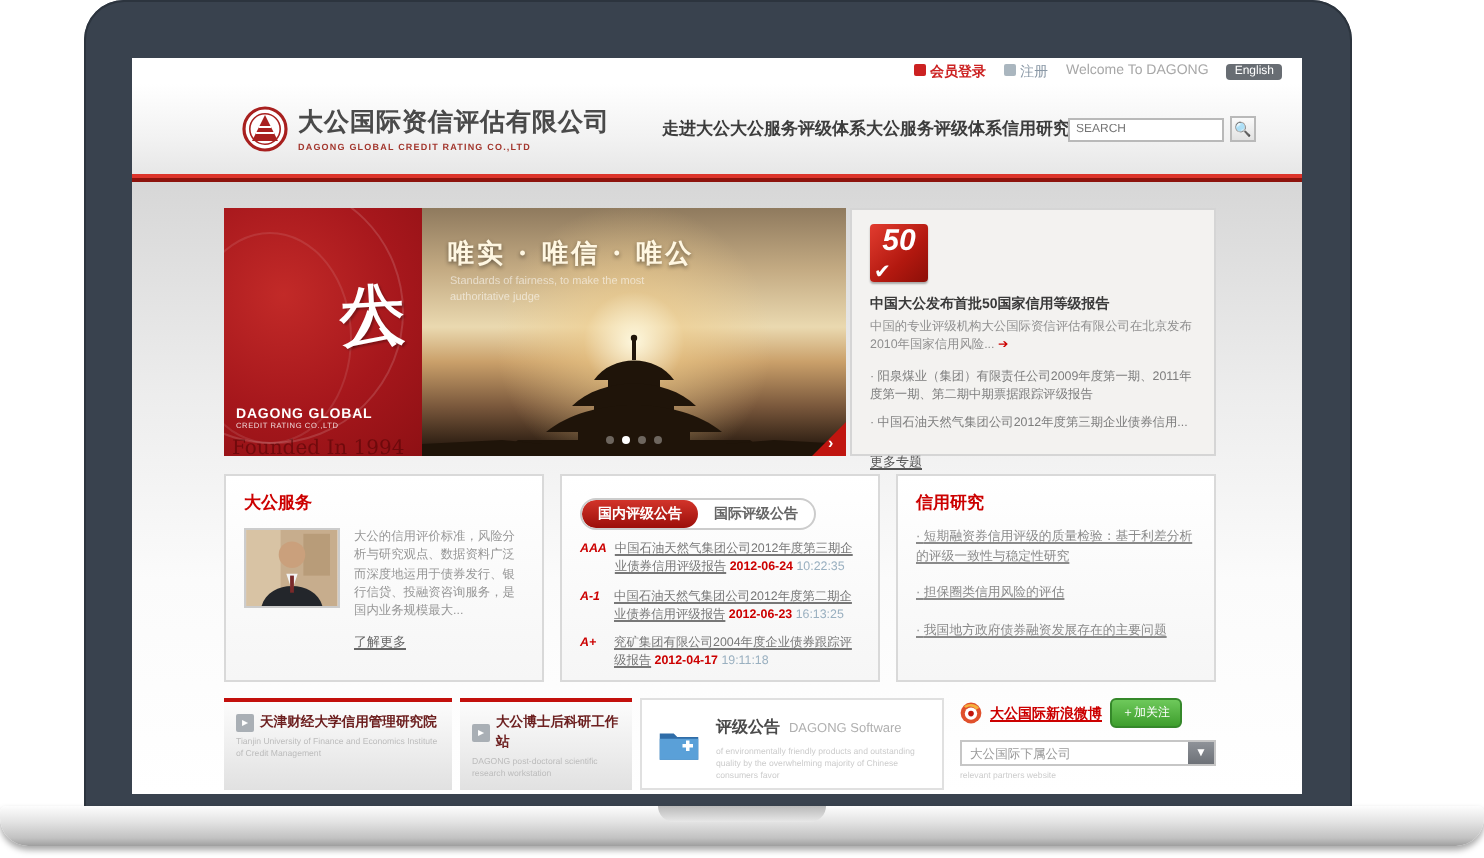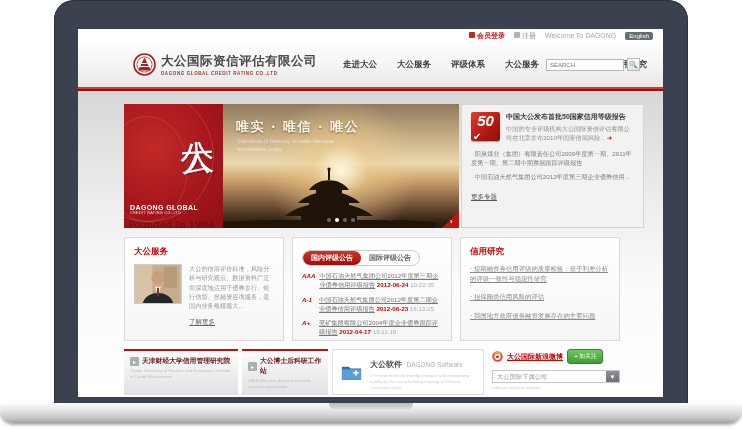--- a/index.html
+++ b/index.html
@@ -1,20 +1,20 @@
 <!DOCTYPE html>
 <html><head>
 <meta charset="utf-8">
 <style>
   * { margin:0; padding:0; box-sizing:border-box; }
   html,body { width:742px; height:429px; background:#fff; font-family:"Liberation Sans","DejaVu Sans",sans-serif; }
   #stage { position:relative; width:742px; height:429px; overflow:hidden; }
 
   
-  .laptop-screen { position:absolute; left:54px; top:0; width:634px; height:404px;
+  .laptop-screen { position:absolute; left:42px; top:0; width:634px; height:404px;
     background:#39424e; border-radius:20px 20px 0 0;
     box-shadow:inset 0 0 0 1px #2c343e; }
   .screen-content { position:absolute; left:24px; top:29px; width:585px; height:368px;
     background:#fff; overflow:hidden; }
   .laptop-base { position:absolute; left:0; top:403px; width:742px; height:20px;
     background:linear-gradient(180deg,#fdfdfd 0%,#e3e3e3 40%,#c2c2c2 80%,#9f9f9f 100%);
     border-radius:3px 3px 14px 14px; box-shadow:0 2px 3px rgba(0,0,0,.35); }
   .base-notch { position:absolute; left:329px; top:0; width:84px; height:8px;
     background:linear-gradient(180deg,#b9b9b9,#e8e8e8); border-radius:0 0 8px 8px; }
 
@@ -28,21 +28,21 @@
   .reg-link .mini-ic { background:#aab6bf; }
   .welcome { color:#a7a7a7; }
   .lang-badge { background:#686d73; color:#fff; font-size:6px; padding:1px 4px; border-radius:2px; cursor:pointer; }
 
   
   .siteheader { height:45px; background:linear-gradient(180deg,#ffffff 0%,#f2f2f2 60%,#e7e7e7 100%);
     display:flex; align-items:center; position:relative; }
   .logo-wrap { display:flex; align-items:center; margin-left:55px; gap:5px; }
   .logo-text .cn { font-size:12.5px; font-weight:bold; color:#4a4a4a; letter-spacing:0.5px; }
   .logo-text .en { font-size:4.5px; font-weight:bold; color:#a3372e; letter-spacing:0.6px; margin-top:1px; }
-  .mainnav { display:flex; gap:20px; margin-left:26px; }
+  .mainnav { display:flex; margin-left:26px; }
   .mainnav .nav-item { font-size:8.5px; font-weight:bold; color:#3c3c3c; cursor:pointer; white-space:nowrap; }
   .search-wrap { position:absolute; right:23px; top:16px; display:flex; align-items:center; gap:3px; }
   .search-input { width:78px; height:12px; border:1px solid #b9b9b9; background:#fff;
     font-size:6px; color:#9a9a9a; padding:0 3px; font-family:inherit; }
   .search-btn { width:13px; height:13px; border:1px solid #b9b9b9;
     background:linear-gradient(180deg,#fafafa,#e2e2e2); font-size:7px; color:#777;
     display:flex; align-items:center; justify-content:center; cursor:pointer; }
 
   .redline { height:4px; background:linear-gradient(180deg,#dd342b 0%,#dd342b 45%,#8d130d 55%,#8d130d 100%); }
 
@@ -60,21 +60,21 @@
     border:1px solid rgba(255,255,255,.10); border-radius:50%; }
   .calligraphy { position:absolute; right:10px; top:10px; writing-mode:vertical-rl; text-orientation:upright;
     font-family:"DejaVu Serif","Liberation Serif",serif; font-size:34px; line-height:1.1; color:#fff;
     text-shadow:1px 1px 1px rgba(0,0,0,.25); transform:rotate(-3deg); }
   .brand-name { position:absolute; left:6px; bottom:13px; color:#fff; }
   .brand-name .t1 { font-size:7px; font-weight:bold; letter-spacing:.4px; }
   .brand-name .t2 { font-size:3.8px; letter-spacing:.3px; color:rgba(255,255,255,.85); }
   .founded { position:absolute; left:4px; bottom:-2px; font-family:"DejaVu Serif",serif; 
     font-size:10px; color:rgba(70,0,0,.5); white-space:nowrap; }
 
-  .slide { position:relative; width:236px; height:124px; flex:none; overflow:hidden;
+  .slide { position:relative; width:212px; height:124px; flex:none; overflow:hidden;
     background:linear-gradient(180deg,#8f7a5e 0%,#c4ab83 25%,#ead9b0 48%,#caa06a 62%,#7a583c 80%,#2c1d12 96%); }
   .sun-glow { position:absolute; inset:0;
     background:radial-gradient(circle at 50% 54%, rgba(255,250,225,.95) 0%, rgba(240,205,140,.55) 20%, rgba(200,150,90,0) 55%); }
   .slide svg.pagoda { position:absolute; left:0; bottom:0; width:212px; height:64px; }
   .slogan { position:absolute; left:13px; top:14px; color:#fff7e2;
     font-family:"DejaVu Serif","Liberation Serif",serif; font-size:13px; font-weight:bold;
     letter-spacing:1.5px; text-shadow:0 1px 2px rgba(0,0,0,.45); }
   .slogan-sub { position:absolute; left:14px; top:33px; width:110px; font-size:5.5px; line-height:1.5;
     color:rgba(255,255,255,.55); }
   .dots { position:absolute; left:0; right:0; bottom:6px; display:flex; justify-content:center; gap:4px; }
@@ -83,21 +83,21 @@
   .corner-arrow { position:absolute; right:0; bottom:0; width:0; height:0;
     border-left:17px solid transparent; border-bottom:17px solid #c0150f; cursor:pointer; }
   .corner-arrow span { position:absolute; left:-9px; top:6px; color:#fff; font-size:8px; font-weight:bold; }
 
   
   .hot-panel { width:183px; height:124px; margin-left:2px; background:#f3f2f0;
     border:1px solid #d5d5d5; flex:none; display:flex; flex-direction:column; }
   .hot-header { height:15px; background:linear-gradient(180deg,#c4d1d6,#aebcc2); color:#fff;
     font-size:8px; font-weight:bold; padding:2px 8px 0; letter-spacing:1px; }
   .hot-body { padding:7px 9px 0; }
-  .featured { display:flex; gap:6px; }
+  .featured { display:flex; gap:6px;flex-direction:column; }
   .badge-50 { position:relative; width:29px; height:29px; flex:none; border-radius:2px;
     background:linear-gradient(135deg,#e23c2f 0%,#b2180f 60%,#8c0f08 100%);
     color:#fff; font-size:15px; font-weight:bold; font-style:italic;
     display:flex; align-items:flex-start; justify-content:center; box-shadow:0 1px 1px rgba(0,0,0,.3); }
   .badge-50 .check { position:absolute; left:2px; bottom:-1px; font-size:10px; font-style:normal; }
   .featured-title { font-size:7px; font-weight:bold; color:#3a3a3a; margin-bottom:2px; cursor:pointer; }
   .featured-desc { font-size:6.2px; color:#8f8f8f; line-height:1.5; }
   .featured-desc .arr { color:#c00; font-weight:bold; }
   .hot-list { margin-top:6px; }
   .hot-item { font-size:6.2px; color:#7d7d7d; line-height:1.55; margin-bottom:4px; cursor:pointer; }
@@ -336,21 +336,21 @@
               <div class="partner-sub">DAGONG post-doctoral scientific research workstation</div>
             </div>
             <div class="software-box">
               <svg width="24" height="20" viewBox="0 0 24 20">
                 <path d="M1,4 L9,4 L11,6 L23,6 L23,19 L1,19 Z" fill="#2f6da8"></path>
                 <path d="M1,7 L23,7 L23,19 L1,19 Z" fill="#5aa0d8"></path>
                 <rect x="14" y="10" width="6" height="2" fill="#fff"></rect>
                 <rect x="16" y="8" width="2" height="6" fill="#fff"></rect>
               </svg>
               <div>
-                <div><span class="software-title">大公软件</span>
+                <div><span class="software-title">评级公告</span>
                      <span class="software-en">DAGONG Software</span></div>
                 <div class="software-desc">of environmentally friendly products and outstanding quality by the overwhelming majority of Chinese consumers favor</div>
               </div>
             </div>
             <div class="weibo-box">
               <div class="weibo-row">
                 <svg width="11" height="11" viewBox="0 0 11 11">
                   <circle cx="5.5" cy="5.5" r="5.2" fill="#e0502c"></circle>
                   <circle cx="5.5" cy="5.8" r="3.1" fill="#fff"></circle>
                   <circle cx="5.5" cy="5.8" r="1.4" fill="#c2130b"></circle>

